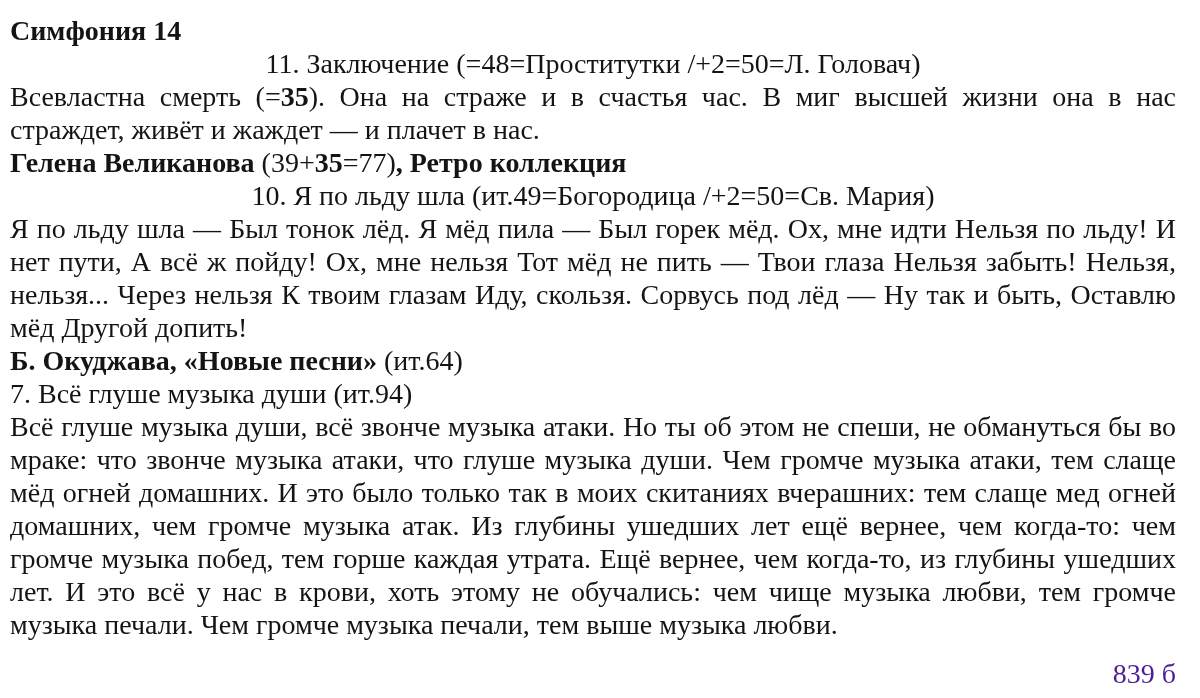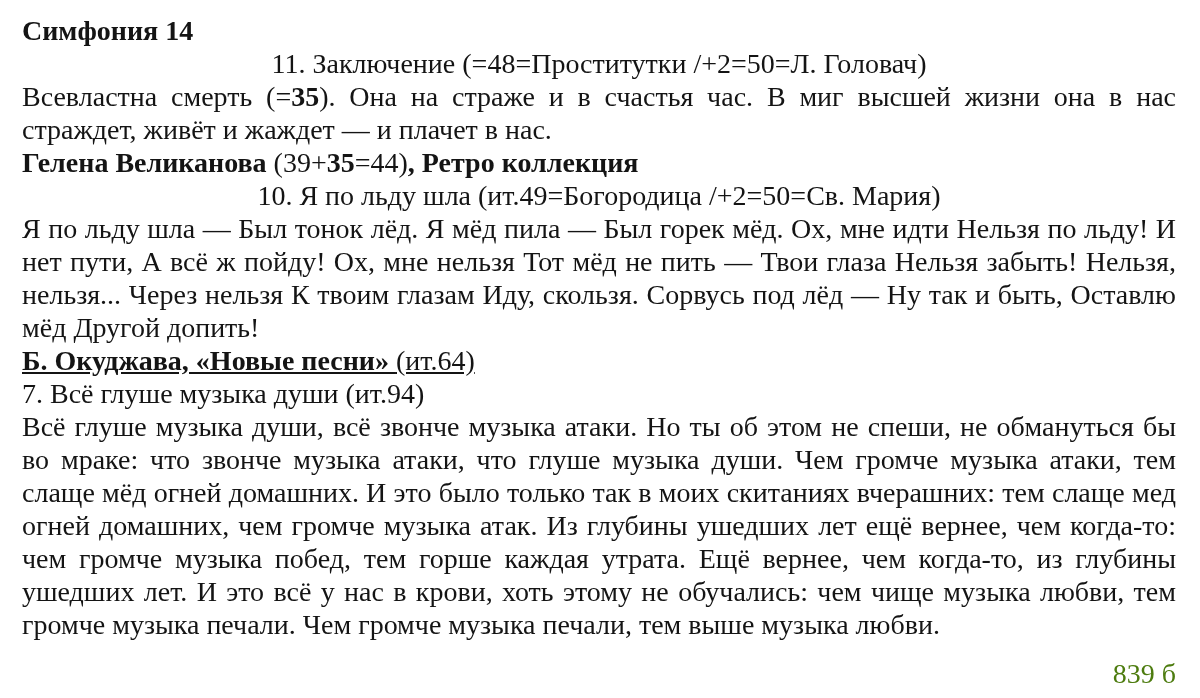--- a/index.html
+++ b/index.html
@@ -10,21 +10,21 @@
   .page {
     position: relative;
     width: 1200px;
     height: 698px;
     background: #ffffff;
     color: #141414;
     font-family: "Liberation Serif", serif;
     font-size: 28px;
     line-height: 33px;
     box-sizing: border-box;
-    padding: 14px 24px 0 22px;
+    padding: 14px 24px 0 10px;
     overflow: hidden;
   }
   .page p { margin: 0; }
   .b { font-weight: bold; }
   .title {
     font-weight: bold;
     margin: 0 0 10px 0;
   }
   .track-line { margin: 0 0 5px 0; text-align: center; }
   .para {
@@ -33,42 +33,42 @@
   }
   .para-lyrics {
     text-align: justify;
     margin: 0 0 8px 0;
   }
   .para-lyrics-last {
     text-align: justify;
     margin: 0;
   }
   .artist-heading { margin: 8px 0 2px 0; }
-  .artist-heading-2 { margin: 6px 0 8px 0; text-decoration: underline; }
+  .artist-heading-2 { margin: 6px 0 8px 0; }
   .track-line-2 { margin: 0 0 6px 0; }
   .page-number {
     position: absolute;
     right: 24px;
     bottom: 8px;
     font-size: 28px;
-    color: #4d7c0f;
+    color: #4c1d95;
   }
 </style>
 </head>
 <body>
 
 <div class="page">
 
   <p class="title">Симфония 14</p>
 
   <p class="track-line">11. Заключение (=48=Проститутки /+2=50=Л. Головач)</p>
 
   <p class="para"><span>Всевластна смерть (=</span><span class="b">35</span><span>). Она на страже и в счастья час. В миг высшей жизни она в нас страждет, живёт и жаждет — и плачет в нас.</span></p>
 
-  <p class="artist-heading"><span class="b">Гелена Великанова </span><span>(39+</span><span class="b">35</span><span>=44)</span><span class="b">, Ретро коллекция</span></p>
+  <p class="artist-heading"><span class="b">Гелена Великанова </span><span>(39+</span><span class="b">35</span><span>=77)</span><span class="b">, Ретро коллекция</span></p>
 
   <p class="track-line">10. Я по льду шла (ит.49=Богородица /+2=50=Св. Мария)</p>
 
   <p class="para-lyrics">Я по льду шла — Был тонок лёд. Я мёд пила — Был горек мёд. Ох, мне идти Нельзя по льду! И нет пути, А всё ж пойду! Ох, мне нельзя Тот мёд не пить — Твои глаза Нельзя забыть! Нельзя, нельзя... Через нельзя К твоим глазам Иду, скользя. Сорвусь под лёд — Ну так и быть, Оставлю мёд Другой допить!</p>
 
   <p class="artist-heading-2"><span class="b">Б. Окуджава, «Новые песни» </span><span>(ит.64)</span></p>
 
   <p class="track-line-2">7. Всё глуше музыка души (ит.94)</p>
 
   <p class="para-lyrics-last">Всё глуше музыка души, всё звонче музыка атаки. Но ты об этом не спеши, не обмануться бы во мраке: что звонче музыка атаки, что глуше музыка души. Чем громче музыка атаки, тем слаще мёд огней домашних. И это было только так в моих скитаниях вчерашних: тем слаще мед огней домашних, чем громче музыка атак. Из глубины ушедших лет ещё вернее, чем когда-то: чем громче музыка побед, тем горше каждая утрата. Ещё вернее, чем когда-то, из глубины ушедших лет. И это всё у нас в крови, хоть этому не обучались: чем чище музыка любви, тем громче музыка печали. Чем громче музыка печали, тем выше музыка любви.</p>

